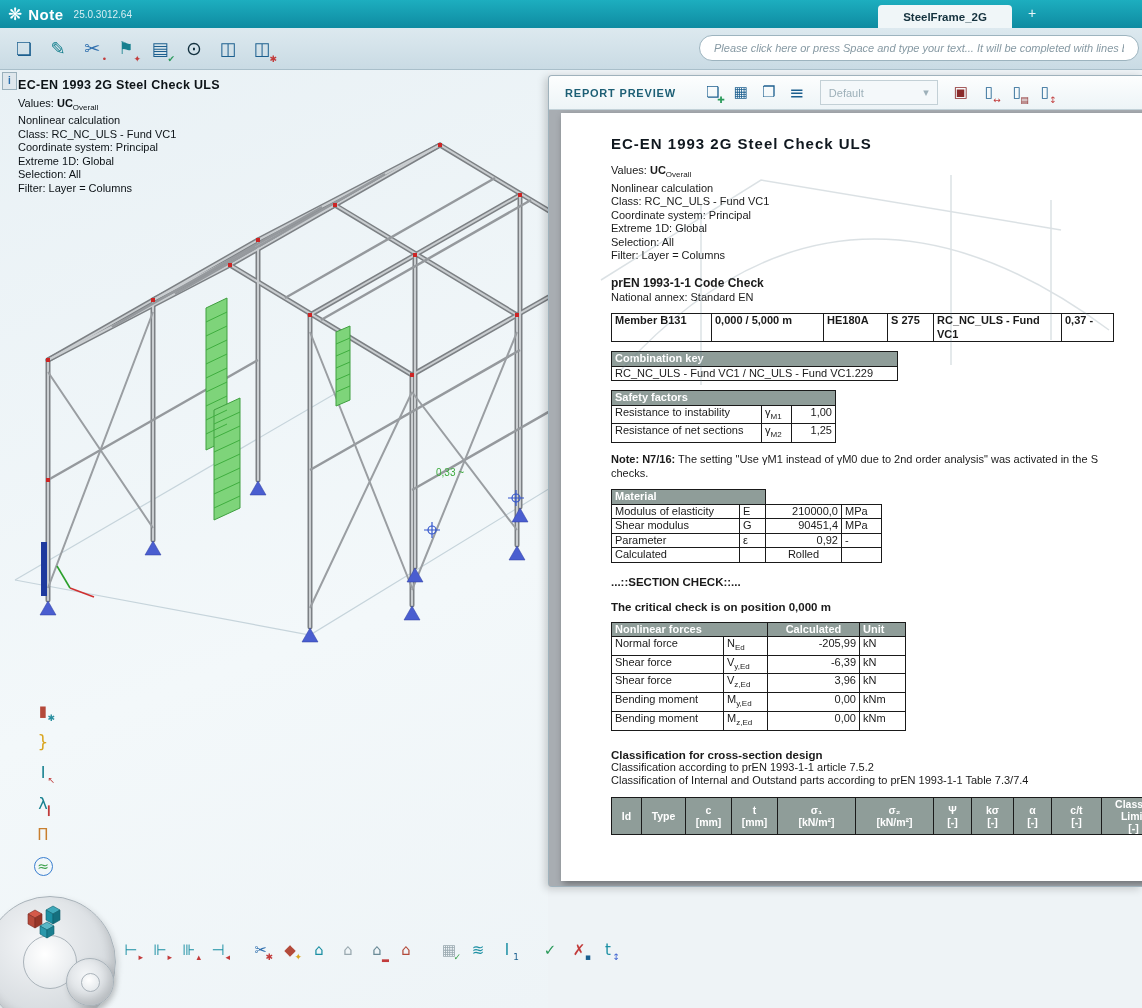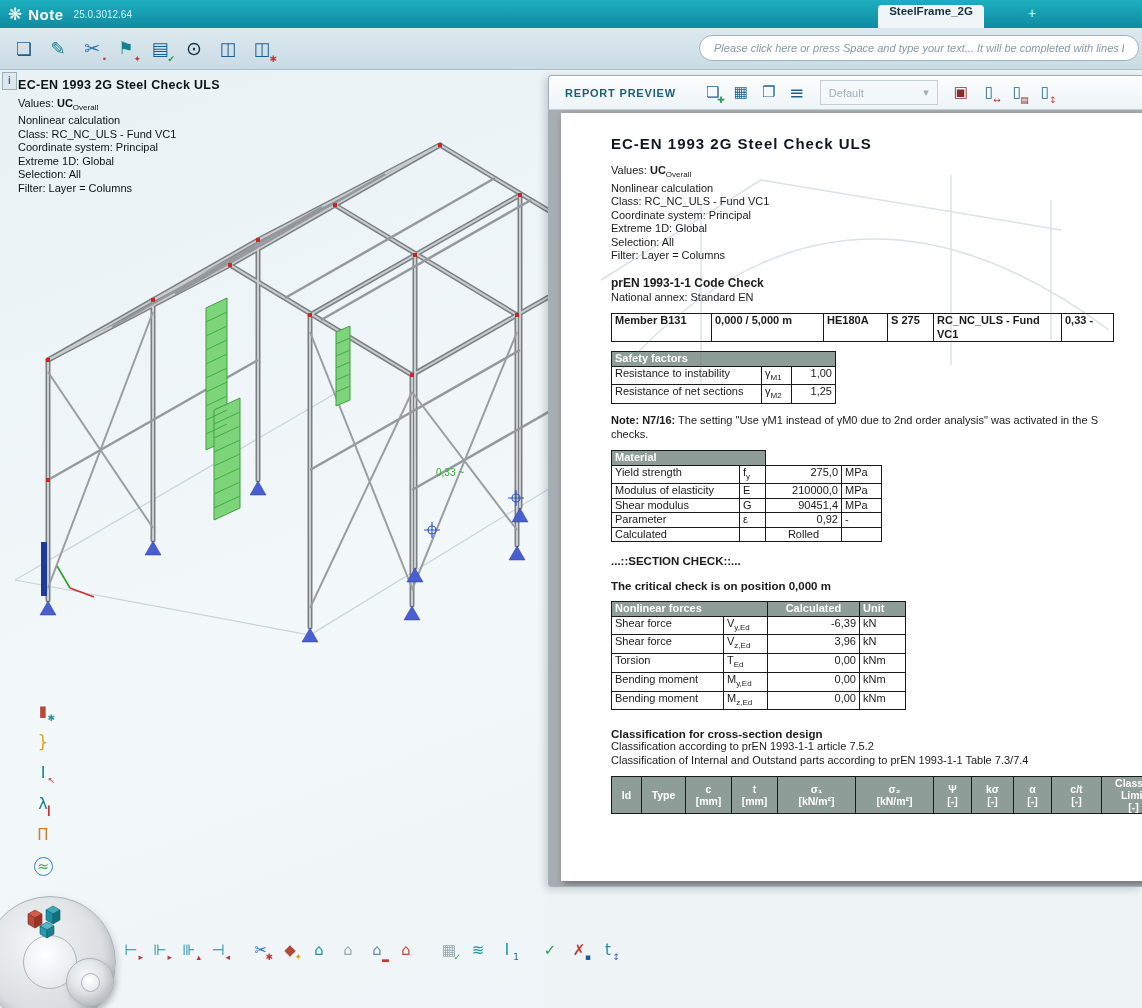--- a/index.html
+++ b/index.html
@@ -5,23 +5,23 @@
   html,body{margin:0;padding:0;}
   #screen{position:relative;width:1142px;height:1008px;overflow:hidden;
     background:#eef3f6;font-family:"Liberation Sans",sans-serif;color:#1a1a1a;}
 
   
   .topbar{position:absolute;top:0;left:0;right:0;height:28px;
     background:linear-gradient(#1daebf,#0f8ba1);display:flex;align-items:center;color:#fff;z-index:30;}
   .logo-mark{font-size:17px;margin:0 6px 0 8px;color:#fff;}
   .brand{font-weight:bold;font-size:15px;letter-spacing:.5px;}
   .version{font-size:10px;margin-left:10px;color:#d6eef3;}
-  .tab{position:absolute;left:878px;bottom:0;width:106px;height:23px;background:#f0f6f8;
+  .tab{position:absolute;left:878px;bottom:0;width:134px;height:23px;background:#f0f6f8;
     border-radius:4px 4px 0 0;color:#15323e;font-size:11.5px;font-weight:bold;
-    display:flex;justify-content:center;cursor:pointer;}
+    display:flex;align-items:center;justify-content:center;cursor:pointer;}
   .tab-add{position:absolute;left:1022px;top:3px;width:20px;height:20px;line-height:20px;
     text-align:center;font-size:14px;color:#eaf6f8;cursor:pointer;}
 
   
   .toolbar{position:absolute;top:28px;left:0;right:0;height:42px;
     background:linear-gradient(#dde9ef,#c9dbe4);border-bottom:1px solid #a9bfca;
     display:flex;align-items:center;gap:13px;padding-left:8px;z-index:25;box-sizing:border-box;}
   .search-input{position:absolute;right:3px;top:7px;width:440px;height:26px;border:1px solid #9db4bf;
     border-radius:13px;background:#fff;font-style:italic;font-size:11px;color:#444;
     padding:0 14px;box-sizing:border-box;font-family:"Liberation Sans",sans-serif;}
@@ -418,25 +418,40 @@
               <col style="width:128px">
               <col style="width:52px">
             </colgroup>
           <tbody>
               <tr>
                 <td>Member B131</td>
                 <td>0,000 / 5,000 m</td>
                 <td>HE180A</td>
                 <td>S 275</td>
                 <td>RC_NC_ULS - Fund VC1</td>
-                <td>0,33 -</td>
+                <td>0,37 -</td>
               </tr>
             </tbody>
         </table>
 
+        <table class="t t-comb">
+          <colgroup>
+              <col style="width:286px">
+            </colgroup>
+          <thead>
+              <tr>
+                <th class="band">Combination key</th>
+              </tr>
+            </thead>
+          <tbody>
+              <tr>
+                <td>RC_NC_ULS - Fund VC1 / NC_ULS - Fund VC1.229</td>
+              </tr>
+            </tbody>
+        </table>
 
         <table class="t t-saf">
           <colgroup>
               <col style="width:150px">
               <col style="width:30px">
               <col style="width:44px">
             </colgroup>
           <thead>
               <tr>
                 <th class="band" colspan="3">Safety factors</th>
@@ -470,26 +485,20 @@
               <col style="width:40px">
             </colgroup>
           <thead>
               <tr>
             <th class="band" colspan="2">Material</th>
             <th class="nob" colspan="2"></th>
           </tr>
             </thead>
           <tbody>
               <tr>
-                <td>Yield strength</td>
-                <td><span>f</span><sub>y</sub></td>
-                <td>275,0</td>
-                <td>MPa</td>
-              </tr>
-              <tr>
                 <td>Modulus of elasticity</td>
                 <td>E</td>
                 <td>210000,0</td>
                 <td>MPa</td>
               </tr>
               <tr>
                 <td>Shear modulus</td>
                 <td>G</td>
                 <td>90451,4</td>
                 <td>MPa</td>
@@ -521,36 +530,36 @@
             </colgroup>
           <thead>
               <tr>
             <th class="band" colspan="2">Nonlinear forces</th>
             <th class="band">Calculated</th>
             <th class="band">Unit</th>
           </tr>
             </thead>
           <tbody>
               <tr>
+                <td>Normal force</td>
+                <td><span>N</span><sub>Ed</sub></td>
+                <td>-205,99</td>
+                <td>kN</td>
+              </tr>
+              <tr>
                 <td>Shear force</td>
                 <td><span>V</span><sub>y,Ed</sub></td>
                 <td>-6,39</td>
                 <td>kN</td>
               </tr>
               <tr>
                 <td>Shear force</td>
                 <td><span>V</span><sub>z,Ed</sub></td>
                 <td>3,96</td>
                 <td>kN</td>
-              </tr>
-              <tr>
-                <td>Torsion</td>
-                <td><span>T</span><sub>Ed</sub></td>
-                <td>0,00</td>
-                <td>kNm</td>
               </tr>
               <tr>
                 <td>Bending moment</td>
                 <td><span>M</span><sub>y,Ed</sub></td>
                 <td>0,00</td>
                 <td>kNm</td>
               </tr>
               <tr>
                 <td>Bending moment</td>
                 <td><span>M</span><sub>z,Ed</sub></td>

